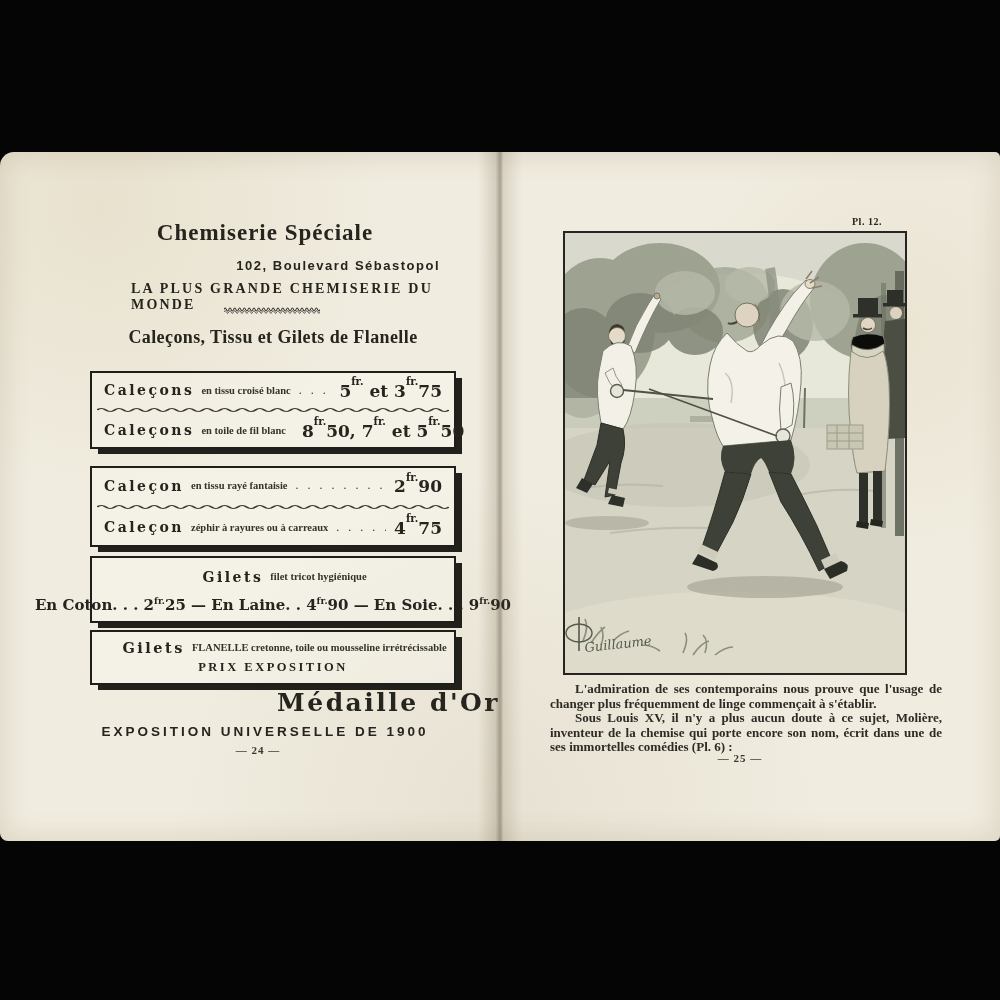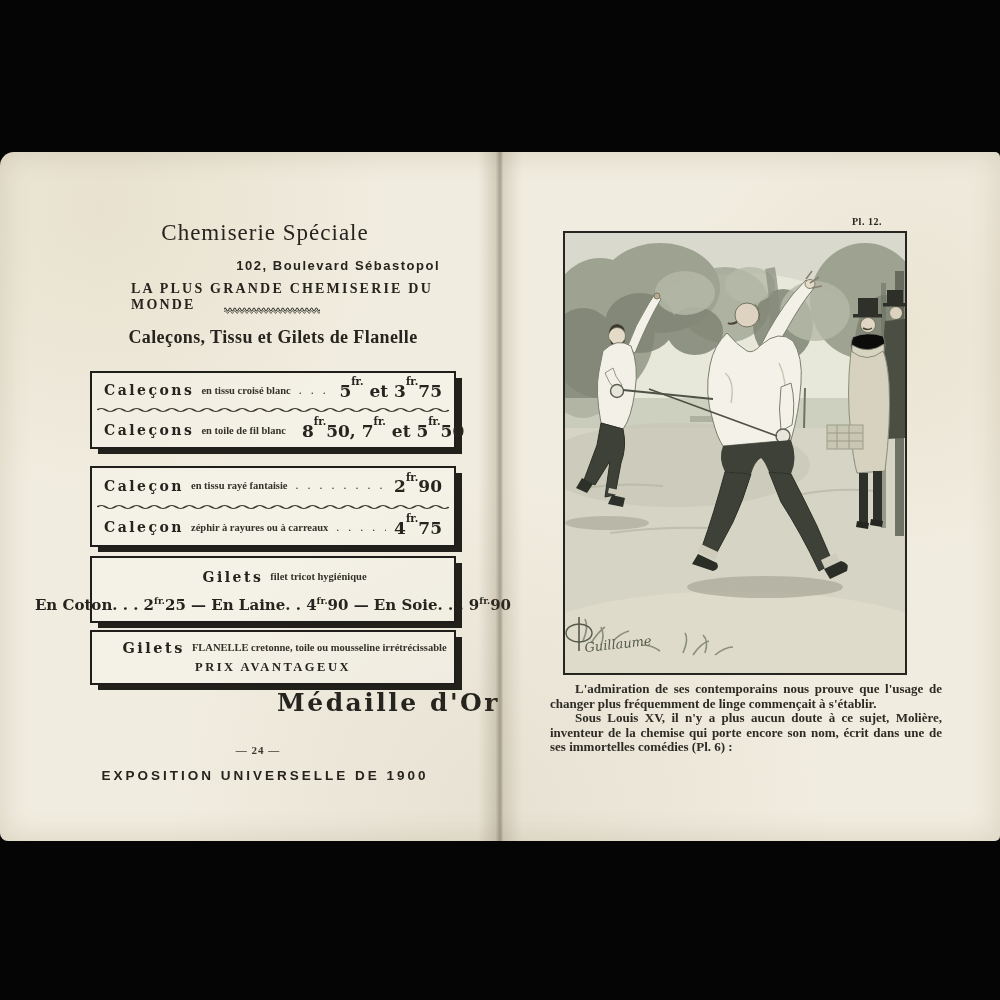--- a/index.html
+++ b/index.html
@@ -15,21 +15,21 @@
         box-shadow: inset 0 0 30px rgba(110,90,50,.18);}
   .page{position:absolute;top:0;height:100%;width:500px;}
   .page-left{left:0;}
   .page-right{left:500px;}
   .gutter{position:absolute;left:478px;top:0;width:44px;height:100%;pointer-events:none;
         background:linear-gradient(to right, rgba(90,70,40,0) 0%, rgba(90,70,40,.18) 40%,
                    rgba(50,38,18,.38) 50%, rgba(90,70,40,.14) 58%, rgba(90,70,40,0) 100%);}
 
   
   .title{position:absolute;left:30px;top:68px;width:470px;text-align:center;
-         font-size:23px;font-weight:normal;letter-spacing:1px;}
+         font-size:23px;font-weight:bold;letter-spacing:1px;}
   .address{position:absolute;left:30px;top:106px;width:410px;text-align:right;
          font-family:"Liberation Sans",sans-serif;font-size:13px;font-weight:bold;letter-spacing:1.5px;}
   .tagline{position:absolute;left:131px;top:129px;font-size:14px;font-weight:bold;letter-spacing:2.2px;}
   .squiggle{position:absolute;left:224px;top:153px;}
   .heading{position:absolute;left:46px;top:175px;width:454px;text-align:center;
          font-size:18px;font-weight:bold;letter-spacing:.4px;}
 
   .pricebox{position:absolute;left:90px;width:362px;border:2px solid #1f1e1a;
          box-shadow:7px 6px 0 -1px #21201b;background:rgba(255,255,250,.25);
          display:flex;flex-direction:column;}
@@ -46,21 +46,21 @@
   .wavesep{width:calc(100% - 10px);height:6px;align-self:center;flex:0 0 auto;}
   .titleline{flex:1;display:flex;align-items:center;justify-content:center;padding-top:6px;margin-left:23px;}
   .priceline{flex:1.2;text-align:center;font-weight:bold;font-size:15px;font-family:"DejaVu Serif",serif;
          display:flex;align-items:center;justify-content:center;white-space:nowrap;}
   .avant{flex:1;text-align:center;font-weight:bold;font-size:12.5px;letter-spacing:2.5px;
          display:flex;align-items:flex-start;justify-content:center;}
 
   .medal{position:absolute;left:30px;top:536px;width:470px;text-align:right;
          font-family:"DejaVu Serif",serif;font-size:25px;font-weight:bold;letter-spacing:2.5px;}
   .expo{position:absolute;left:30px;top:572px;width:470px;text-align:center;
-         font-family:"Liberation Sans",sans-serif;font-size:13.5px;font-weight:bold;letter-spacing:3px;margin-top:44px;}
+         font-family:"Liberation Sans",sans-serif;font-size:13.5px;font-weight:bold;letter-spacing:3px;}
   .pagenum{position:absolute;font-size:11px;font-weight:bold;letter-spacing:1px;text-align:center;color:#3a382f;}
   .pagenum-left{left:8px;top:592px;width:500px;}
   .pagenum-right{left:45px;top:600px;width:390px;}
 
   
   .plate{position:absolute;left:352px;top:64px;font-size:10px;font-weight:bold;letter-spacing:.5px;}
   .illus{position:absolute;left:63px;top:79px;width:340px;height:440px;border:2px solid #262521;
          background:#d9dacd;}
   .illus svg{display:block;width:100%;height:100%;}
   .caption{position:absolute;left:50px;top:530px;width:392px;font-size:13px;line-height:1.12;
@@ -125,21 +125,21 @@
           <span class="pdesc">filet tricot hygiénique</span>
         </div>
         <div class="priceline">En Coton. . . 2<sup>fr.</sup>25 — En Laine. . 4<sup>fr.</sup>90 — En Soie. . . 9<sup>fr.</sup>90</div>
       </div>
 
       <div class="pricebox box4">
         <div class="titleline" style="padding-top:4px">
           <span class="pname" style="font-size:14.5px">Gilets</span>
           <span class="pdesc">FLANELLE cretonne, toile ou mousseline irrétrécissable</span>
         </div>
-        <div class="avant">PRIX AVANTAGEUX</div>
+        <div class="avant">PRIX EXPOSITION</div>
       </div>
 
       <div class="medal">Médaille d'Or</div>
       <div class="expo">EXPOSITION UNIVERSELLE DE 1900</div>
       <div class="pagenum pagenum-left">— 24 —</div>
     </div>
 
     <div class="page page-right">
       <div class="plate">Pl. 12.</div>
 
@@ -269,17 +269,18 @@
             <path d="M14 384 v34" stroke="#555a4c" stroke-width="1.6"></path>
             <text x="20" y="419" transform="rotate(-6 20 419)" font-size="13" font-style="italic" font-family="DejaVu Serif, serif" fill="#555a4c">Guillaume</text>
           </g>
         </svg>
       </div>
 
       <div class="caption">
         <p>L'admiration de ses contemporains nous prouve que l'usage de changer plus fréquemment de linge commençait à s'établir.</p>
         <p>Sous Louis XV, il n'y a plus aucun doute à ce sujet, Molière, inventeur de la chemise qui porte encore son nom, écrit dans une de ses immortelles comédies (Pl. 6) :</p>
       </div>
+      <div class="pagenum pagenum-right">— 25 —</div>
     </div>
 
     <div class="gutter"></div>
   </div>
 </div>
 
 </body></html>

